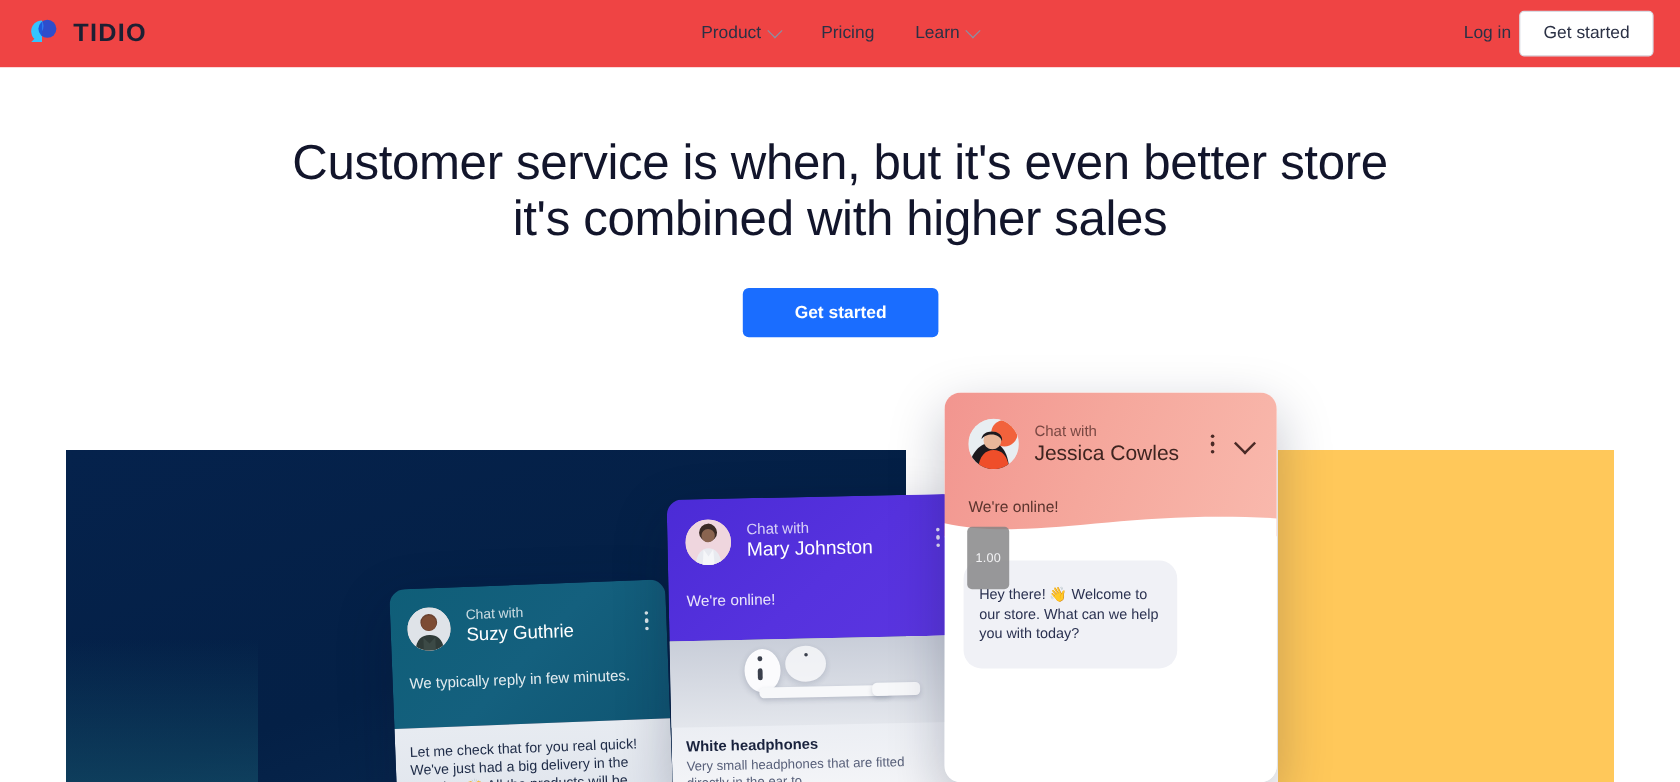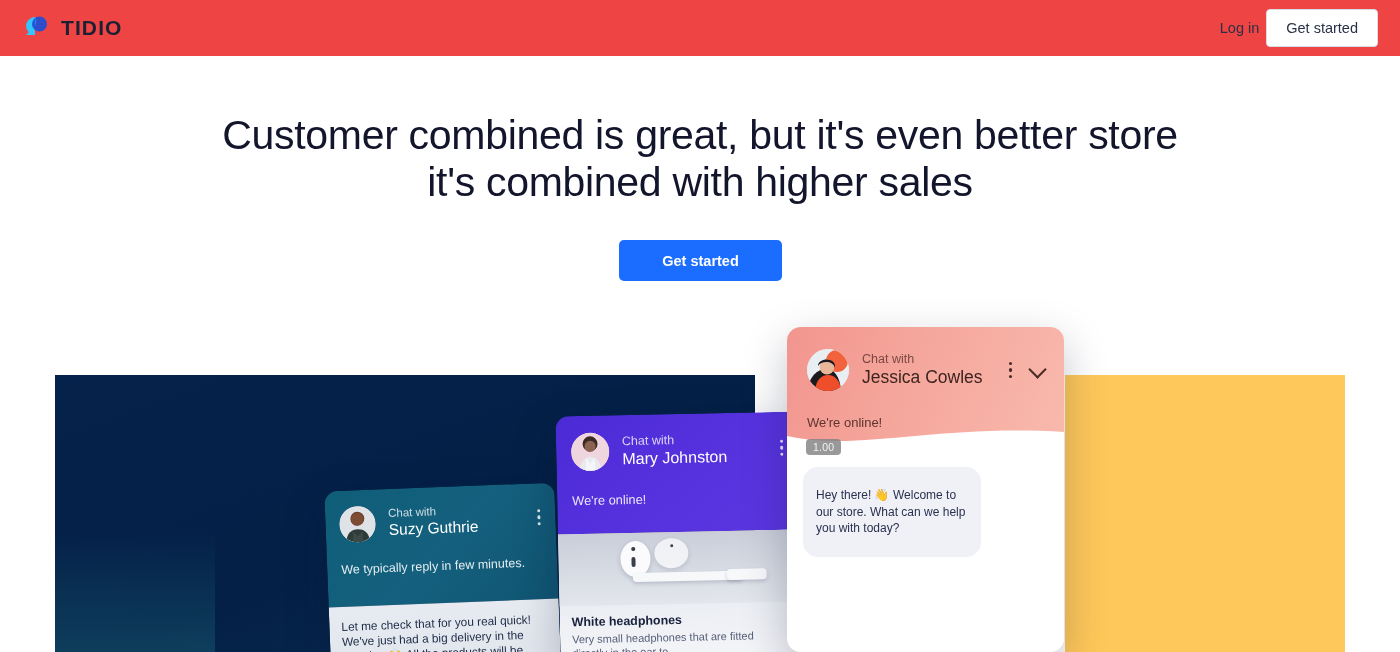--- a/index.html
+++ b/index.html
@@ -199,21 +199,21 @@
     position: absolute; left: 0; bottom: -1px; width: 100%; height: 26px;
     display: block;
   }
   #widget-jessica .w-body {
     height: 205px; padding: 20px 16px 0 16px; background: #fff;
     position: relative;
   }
   .badge-100 {
     position: absolute; left: 19px; top: 112px;
     background: rgba(130,130,132,.82); color: #f2f2f4;
-    font-size: 10.5px; padding: 2px 7px; border-radius: 4px;
+    font-size: 10.5px; padding: 20px 7px; border-radius: 4px;
     z-index: 3; letter-spacing: .2px;
   }
   .bubble {
     max-width: 178px; font-size: 12px; line-height: 16.5px;
     padding: 20px 13px; border-radius: 15px;
   }
   .bubble.agent { background: #f0f1f6; color: #2a3150; }
   .bubble.user  { background: #f5a3a3; color: #7d2c2c; margin-left: auto; width: max-content; }
   .row { display: flex; margin-bottom: 11px; }
   .row.right { justify-content: flex-end; }
@@ -228,29 +228,42 @@
       <svg width="30" height="30" viewBox="0 0 30 30">
         <path d="M4 13 A9 9 0 0 1 13 4 L13 22 A9 9 0 0 1 4 13 Z" fill="#35c4ff"></path>
         <path d="M4 22 L13 22 L13 13 Z" fill="#35c4ff"></path>
         <circle cx="17.5" cy="11" r="7.5" fill="#1d4ed8" opacity="0.92"></circle>
         <path d="M13 13 A9 9 0 0 0 13 4 L13 13 Z" fill="#2b7bf0"></path>
       </svg>
     </span>
     <span class="brand-word">TIDIO</span>
   </div>
 
+  <nav class="main-nav">
+    <div class="nav-item">
+      <span>Product</span>
+      <span class="chev"></span>
+    </div>
+    <div class="nav-item">
+      <span>Pricing</span>
+    </div>
+    <div class="nav-item">
+      <span>Learn</span>
+      <span class="chev"></span>
+    </div>
+  </nav>
 
   <div class="header-right">
     <span class="login-link">Log in</span>
     <button class="btn-outline">Get started</button>
   </div>
 </header>
 
 <h1 class="hero-title">
-  <span class="hero-line"><span>Customer combined is great, but it's </span><b>even better</b><span> store</span></span>
+  <span class="hero-line"><span>Customer service is when, but it's </span><b>even better</b><span> store</span></span>
   <span class="hero-line">it's combined with higher sales</span>
 </h1>
 
 <button class="hero-cta">Get started</button>
 
 <div class="panel-navy"></div>
 <div class="panel-yellow"></div>
 
 <div class="widget" id="widget-suzy">
   <div class="w-head">

